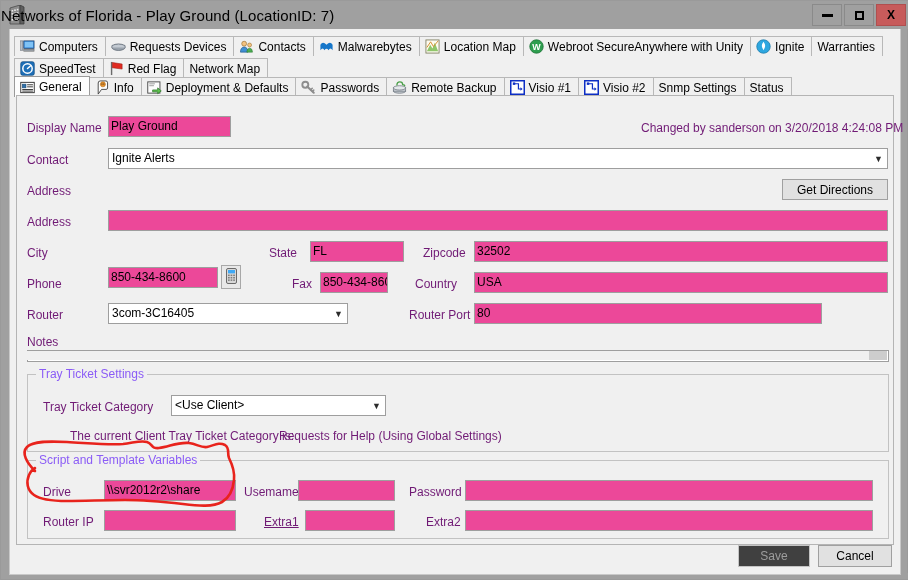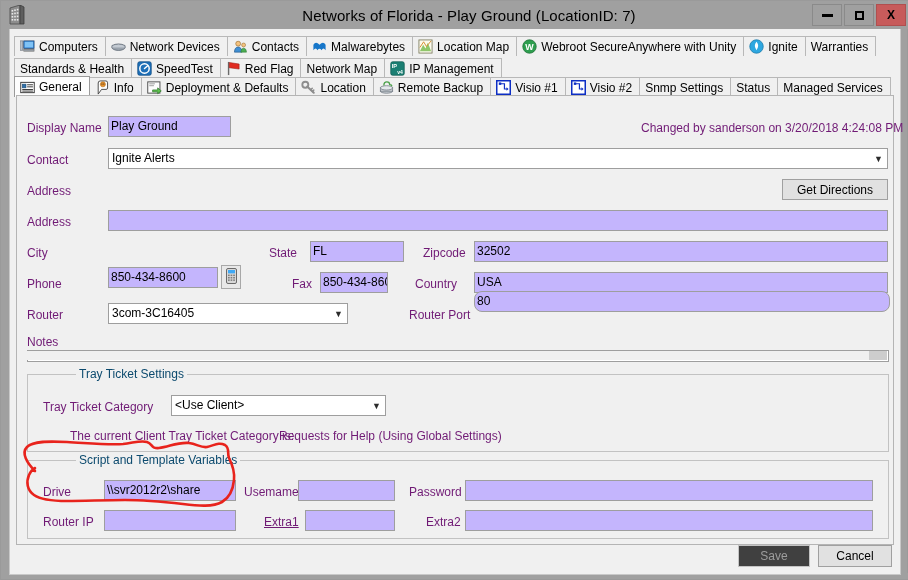--- a/index.html
+++ b/index.html
@@ -28,27 +28,25 @@
     display: flex; align-items: center;
   }
   #app-icon {
     width: 26px; height: 26px;
     margin-left: 3px;
     display: flex; align-items: center; justify-content: center;
   }
   #title-text {
     position: absolute;
     left: 0; right: 0;
-    text-align: center;
     font-size: 15px;
     color: #000;
     font-family: "Liberation Sans", sans-serif;
     letter-spacing: .1px;
     pointer-events: none;
-    padding-left: 28px;
   }
   #win-buttons {
     position: absolute; right: 3px; top: 3px;
     display: flex; height: 22px;
   }
   .winbtn {
     width: 30px; height: 22px;
     background: #a0a0a0;
     border: 1px solid #8a8a8a;
     margin-left: 2px;
@@ -135,21 +133,21 @@
 
   .lbl {
     position: absolute;
     font-size: 12px; color: #701a75;
     line-height: 14px;
     white-space: nowrap;
   }
 
   .tb {
     position: absolute;
-    background: #c4b5fd;
+    background: #ec4899;
     border: 1px solid #9e9e9e;
     font-family: "Liberation Sans", sans-serif;
     font-size: 12px;
     color: #000;
     padding: 0 2px;
     line-height: 18px;
     height: 21px;
     overflow: hidden;
     white-space: nowrap;
   }
@@ -185,23 +183,22 @@
   
   .group {
     position: absolute;
     border: 1px solid #c2c2c2;
   }
   .group > .gtitle {
     position: absolute;
     top: -8px; left: 8px;
     background: #f0f0f0;
     padding: 0 3px;
-    font-size: 12px; color: #0c4a6e;
+    font-size: 12px; color: #8b5cf6;
     white-space: nowrap;
-    margin-left: 40px;
   }
 
   
   #notes-box {
     position: absolute;
     background: #fff;
     border: 1px solid #9e9e9e;
   }
   #notes-scroll {
     position: absolute;
@@ -285,21 +282,21 @@
           </span>
           <span class="tl">Computers</span>
         </div>
         <div class="tab">
           <span class="ti ico">
             <svg width="15" height="15" viewBox="0 0 16 16">
               <ellipse cx="8" cy="9" rx="7" ry="3.2" fill="#9aa3ad" stroke="#5b6470" stroke-width="0.8"></ellipse>
               <path d="M1 9 L1 7 Q8 3.5 15 7 L15 9" fill="#c3cad2" stroke="#5b6470" stroke-width="0.8"></path>
             </svg>
           </span>
-          <span class="tl">Network Devices</span>
+          <span class="tl">Requests Devices</span>
         </div>
         <div class="tab">
           <span class="ti ico">
             <svg width="15" height="15" viewBox="0 0 16 16">
               <circle cx="5.5" cy="5" r="2.6" fill="#f4c27f" stroke="#9a6e2e" stroke-width="0.7"></circle>
               <path d="M1.5 14 Q1.8 8.6 5.5 8.6 Q9.2 8.6 9.5 14 Z" fill="#3f8fd4" stroke="#27598a" stroke-width="0.7"></path>
               <circle cx="11.3" cy="6.4" r="2.1" fill="#f4c27f" stroke="#9a6e2e" stroke-width="0.6"></circle>
               <path d="M8.3 14 Q8.5 9.8 11.3 9.8 Q14.2 9.8 14.4 14 Z" fill="#4cae52" stroke="#2f7a35" stroke-width="0.6"></path>
             </svg>
           </span>
@@ -340,53 +337,40 @@
             </svg>
           </span>
           <span class="tl">Ignite</span>
         </div>
         <div class="tab">
           <span class="tl">Warranties</span>
         </div>
       </div>
     <div class="tabstrip" id="tabstrip2">
         <div class="tab">
-          <span class="tl">Standards &amp; Health</span>
-        </div>
-        <div class="tab">
           <span class="ti ico">
             <svg width="15" height="15" viewBox="0 0 16 16">
               <rect x="0.8" y="0.8" width="14.4" height="14.4" rx="2" fill="#1d6fb8" stroke="#144e83" stroke-width="0.8"></rect>
               <circle cx="8" cy="8" r="5" fill="none" stroke="#fff" stroke-width="1.6"></circle>
               <path d="M8 8 L11.4 5.1" stroke="#fff" stroke-width="1.6" stroke-linecap="round"></path>
             </svg>
           </span>
           <span class="tl">SpeedTest</span>
         </div>
         <div class="tab">
           <span class="ti ico">
             <svg width="15" height="15" viewBox="0 0 16 16">
               <rect x="2" y="1" width="1.5" height="14" fill="#6b6b6b"></rect>
               <path d="M3.5 1.6 L14 3.2 L14 8.6 L3.5 7.2 Z" fill="#e02a20" stroke="#9c1a13" stroke-width="0.6"></path>
             </svg>
           </span>
           <span class="tl">Red Flag</span>
         </div>
         <div class="tab">
           <span class="tl">Network Map</span>
-        </div>
-        <div class="tab">
-          <span class="ti ico">
-            <svg width="15" height="15" viewBox="0 0 16 16">
-              <rect x="0.8" y="0.8" width="14.4" height="14.4" rx="2" fill="#1b7f73" stroke="#115c53" stroke-width="0.8"></rect>
-              <text x="4.6" y="7.6" font-size="6" font-family="Liberation Sans, sans-serif" font-weight="bold" fill="#fff" text-anchor="middle">IP</text>
-              <text x="10.6" y="13.6" font-size="5.4" font-family="Liberation Sans, sans-serif" font-weight="bold" fill="#fff" text-anchor="middle">v4</text>
-            </svg>
-          </span>
-          <span class="tl">IP Management</span>
         </div>
       </div>
     <div class="tabstrip" id="tabstrip3">
         <div class="tab selected">
           <span class="ti ico">
             <svg width="15" height="15" viewBox="0 0 16 16">
               <rect x="0.8" y="2.5" width="14.4" height="11" fill="#fff" stroke="#333" stroke-width="1"></rect>
               <rect x="2.4" y="4.4" width="4" height="4" fill="#2f6fa8" stroke="#1d4a73" stroke-width="0.6"></rect>
               <g fill="#333">
                 <rect x="7.6" y="4.6" width="6.2" height="1"></rect>
@@ -422,21 +406,21 @@
         </div>
         <div class="tab">
           <span class="ti ico">
             <svg width="15" height="15" viewBox="0 0 16 16">
               <circle cx="4.6" cy="5" r="3.2" fill="none" stroke="#8d8d8d" stroke-width="2"></circle>
               <path d="M6.6 7 L13.6 13.6" stroke="#8d8d8d" stroke-width="2.2" stroke-linecap="round"></path>
               <path d="M10.4 10.4 L12 8.8 M12.2 12.2 L13.6 10.8" stroke="#8d8d8d" stroke-width="1.6" stroke-linecap="round"></path>
               <circle cx="4.6" cy="5" r="1.1" fill="#f0f0f0"></circle>
             </svg>
           </span>
-          <span class="tl">Location</span>
+          <span class="tl">Passwords</span>
         </div>
         <div class="tab">
           <span class="ti ico">
             <svg width="15" height="15" viewBox="0 0 16 16">
               <ellipse cx="8" cy="11.8" rx="6.6" ry="2.3" fill="#c6ccd2" stroke="#6c747e" stroke-width="0.8"></ellipse>
               <rect x="1.4" y="8.4" width="13.2" height="3.5" fill="#d6dbe0" stroke="#6c747e" stroke-width="0.8"></rect>
               <ellipse cx="8" cy="8.4" rx="6.6" ry="2.3" fill="#e4e8eb" stroke="#6c747e" stroke-width="0.8"></ellipse>
               <path d="M5.2 5.8 Q5.2 2 8.4 2 Q11.4 2 11.4 5 Q13.6 5 13.6 6.6" fill="none" stroke="#4aa049" stroke-width="1.4"></path>
             </svg>
           </span>
@@ -462,23 +446,20 @@
               <rect x="3" y="2.6" width="2.6" height="2.6" fill="#0d2ec4"></rect>
             </svg>
           </span>
           <span class="tl">Visio #2</span>
         </div>
         <div class="tab">
           <span class="tl">Snmp Settings</span>
         </div>
         <div class="tab">
           <span class="tl">Status</span>
-        </div>
-        <div class="tab">
-          <span class="tl">Managed Services</span>
         </div>
       </div>
 
     <div id="tabpage">
 
       <div class="lbl" style="left:10px; top:25px;">Display Name</div>
       <div class="tb" style="left:91px; top:20px; width:123px;">Play Ground</div>
       <div class="lbl" style="left:624px; top:25px;">Changed by sanderson on 3/20/2018 4:24:08 PM</div>
 
       <div class="lbl" style="left:10px; top:57px;">Contact</div>
@@ -524,21 +505,21 @@
       <div class="tb" style="left:303px; top:176px; width:68px;">850-434-8609</div>
       <div class="lbl" style="left:398px; top:181px;">Country</div>
       <div class="tb" style="left:457px; top:176px; width:414px;">USA</div>
 
       <div class="lbl" style="left:10px; top:212px;">Router</div>
       <div class="combo" style="left:91px; top:207px; width:240px;">
         <span>3com-3C16405</span>
         <span class="arrow">▼</span>
       </div>
       <div class="lbl" style="left:392px; top:212px;">Router Port</div>
-      <div class="tb" style="left:457px; top:195px; width:416px;border-radius:8px;">80</div>
+      <div class="tb" style="left:457px; top:207px; width:348px;">80</div>
 
       <div class="lbl" style="left:10px; top:239px;">Notes</div>
       <div id="notes-box" style="left:10px; top:254px; width:862px; height:12px;">
         <div id="notes-scroll">
           <div id="notes-thumb"></div>
         </div>
       </div>
 
       <div class="group" style="left:10px; top:278px; width:862px; height:78px;">
         <div class="gtitle">Tray Ticket Settings</div>

